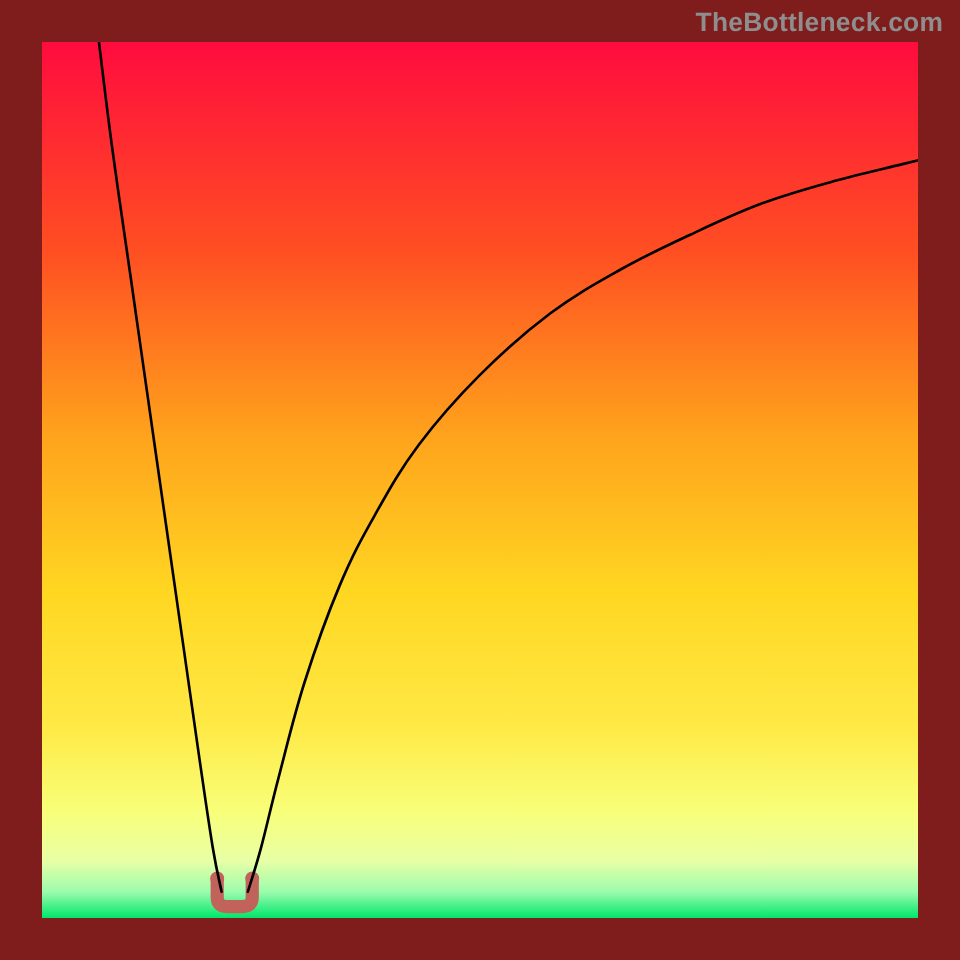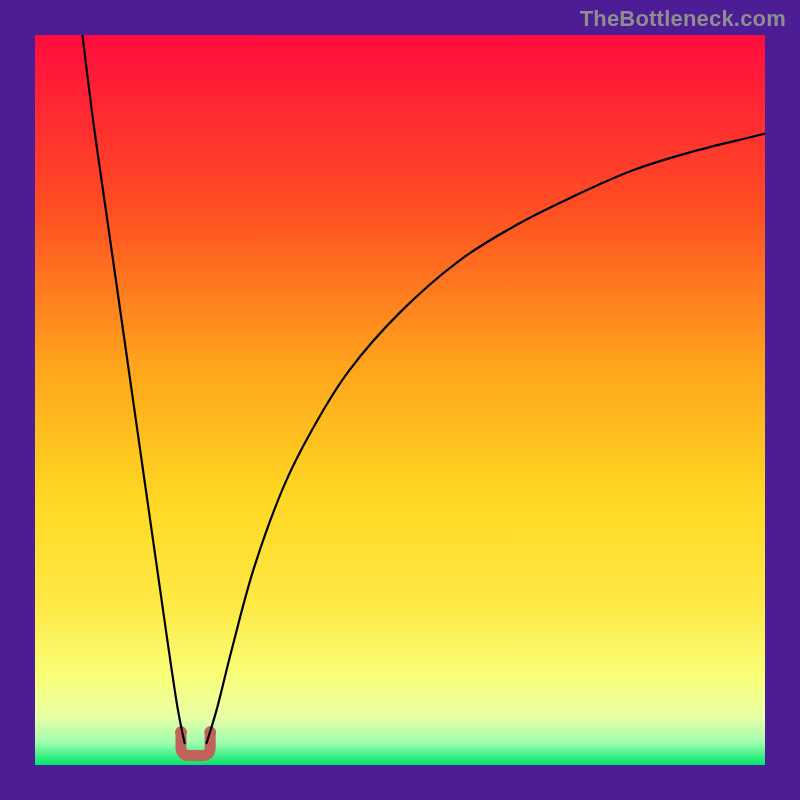--- a/index.html
+++ b/index.html
@@ -9,21 +9,21 @@
     height: 800px;
     background: #000;
     overflow: hidden;
   }
   .frame {
     position: absolute;
     top: 0;
     left: 0;
     width: 800px;
     height: 800px;
-    background: #4c1d95;
+    background: #7f1d1d;
   }
   .plot {
     position: absolute;
     left: 35px;
     top: 35px;
     width: 730px;
     height: 730px;
     overflow: hidden;
   }
   .watermark {

